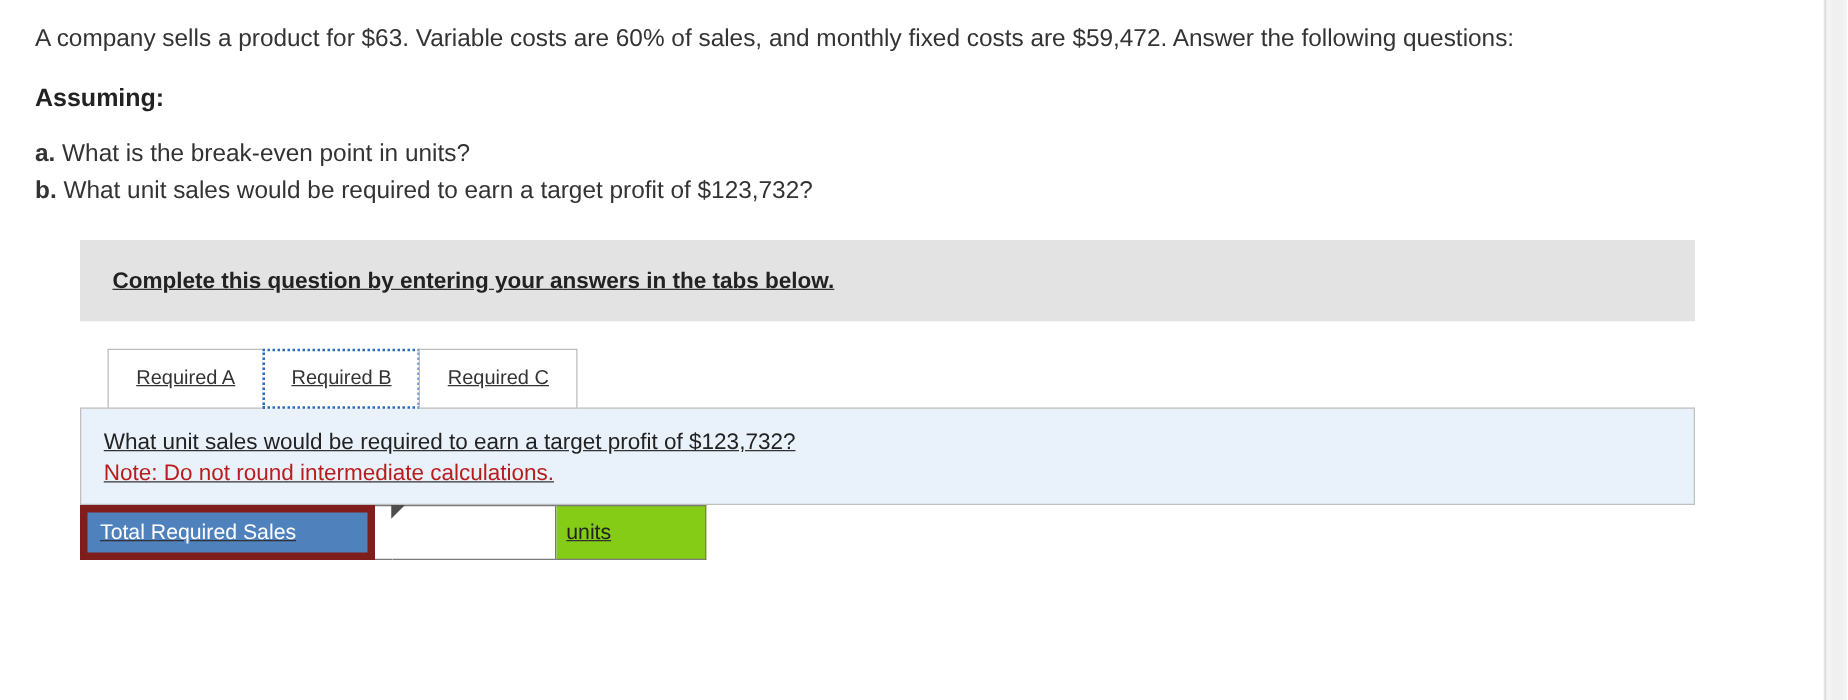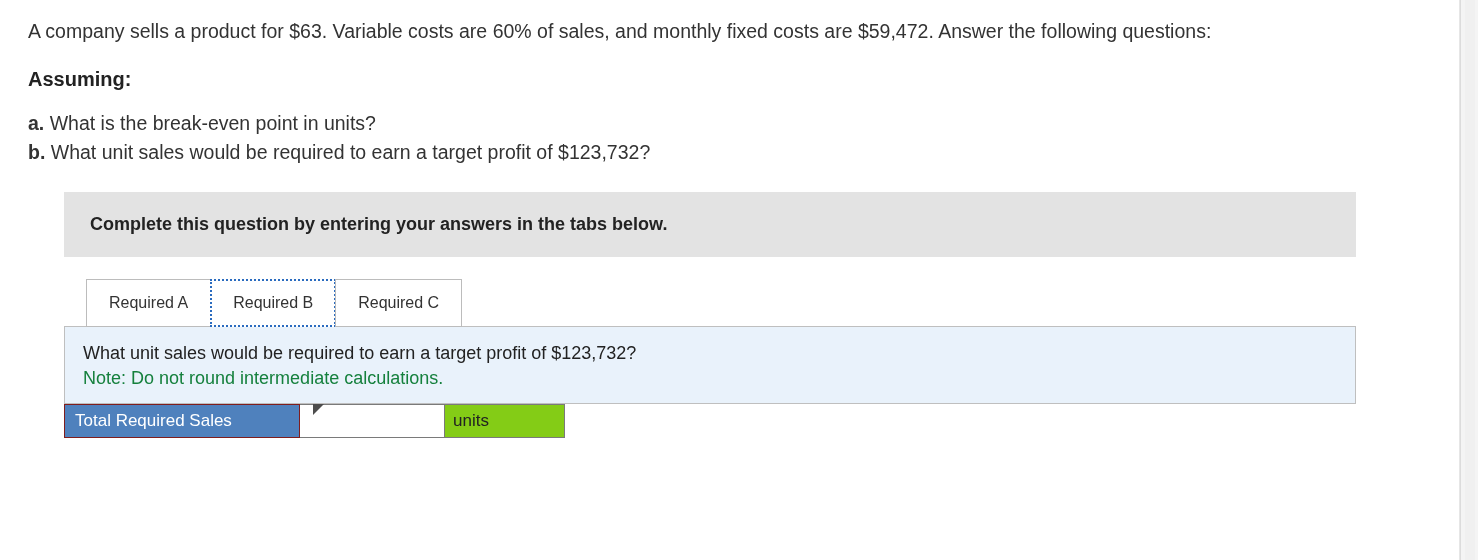--- a/index.html
+++ b/index.html
@@ -36,20 +36,21 @@
     line-height: 1.45;
     color: #333;
     margin-bottom: 26px;
   }
   .requirements .letter {
     font-weight: 700;
   }
   .answer-block {
     margin-left: 36px;
     margin-right: 94px;
+    text-decoration: underline;
   }
   .instruction-banner {
     background: #e3e3e3;
     padding: 22px 26px;
     font-size: 18px;
     font-weight: 700;
     color: #222;
     margin-bottom: 22px;
   }
   .tabs {
@@ -79,34 +80,34 @@
     padding: 14px 18px 12px 18px;
     margin-top: -1px;
   }
   .tab-body .prompt {
     font-size: 18px;
     color: #222;
     line-height: 1.4;
   }
   .tab-body .note {
     font-size: 18px;
-    color: #15803d;
+    color: #b91c1c;
     line-height: 1.4;
   }
   .input-row {
     display: flex;
     align-items: stretch;
     margin-top: 0;
   }
   .input-label-cell {
     background: #4f81bd;
     color: #ffffff;
     font-size: 17px;
     padding: 6px 10px;
-    border: 1px solid #7f1d1d;
+    border: 6px solid #7f1d1d;
     display: flex;
     align-items: center;
     min-width: 236px;
   }
   .input-gap-cell {
     border-top: 1px solid #7a7a7a;
     border-bottom: 1px solid #7a7a7a;
     width: 14px;
     background: #fff;
   }

